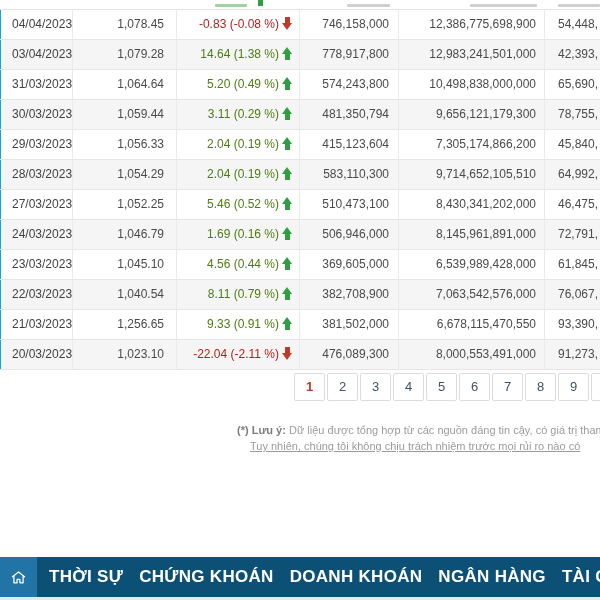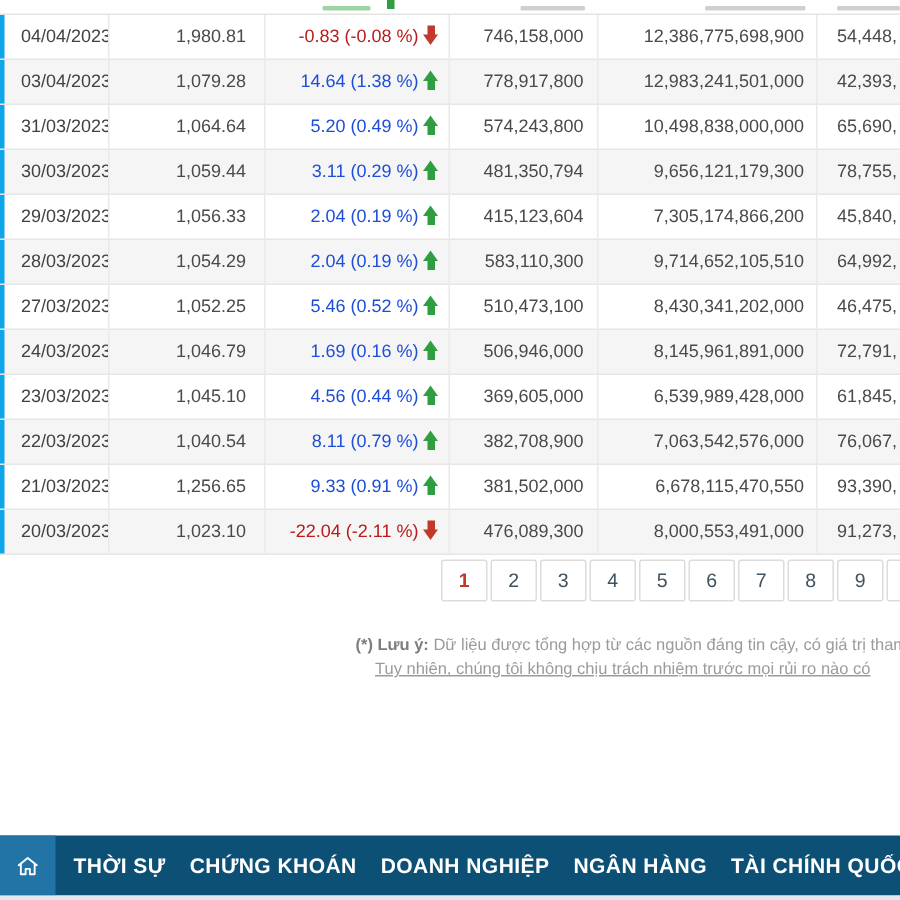--- a/index.html
+++ b/index.html
@@ -18,27 +18,27 @@
   .tr{
     display:flex; height:29px; line-height:29px;
     border-bottom:1px solid #e6e6e6; background:#fff;
     font-size:12px; color:#4a4a4a;
   }
   .tr.alt{background:#f5f5f5;}
   .td{
     box-sizing:border-box; border-right:1px solid #eaeaea;
     white-space:nowrap; overflow:hidden;
   }
-  .td.c1{width:73px; padding-left:11px; text-align:left; border-left:3px solid #0ea5e9; color:#424242;}
+  .td.c1{width:73px; padding-left:11px; text-align:left; border-left:1px solid #0ea5e9; color:#424242;}
   .td.c2{width:104px; padding-right:12px; text-align:right;}
   .td.c3{width:123px; padding-right:6px; text-align:right;}
   .td.c4{width:99px;  padding-right:9px;  text-align:right;}
   .td.c5{width:146px; padding-right:8px; text-align:right;}
   .td.c6{width:155px; padding-left:13px; text-align:left; border-right:none;}
-  .td.pos{color:#1d4ed8;}
+  .td.pos{color:#4d7c0f;}
   .td.neg{color:#b91c1c;}
   
   .arr{position:relative; display:inline-block; width:11px; height:13px; margin-left:3px; vertical-align:-2px;}
   .arr.up::before{content:""; position:absolute; left:0; top:0;
     border-left:5.5px solid transparent; border-right:5.5px solid transparent; border-bottom:7px solid #2e9e41;}
   .arr.up::after{content:""; position:absolute; left:3px; top:6px; width:5px; height:7px; background:#2e9e41;}
   .arr.down::before{content:""; position:absolute; left:0; bottom:0;
     border-left:5.5px solid transparent; border-right:5.5px solid transparent; border-top:7px solid #c0392b;}
   .arr.down::after{content:""; position:absolute; left:3px; top:0; width:5px; height:7px; background:#c0392b;}
   
@@ -57,42 +57,42 @@
   
   .navbar{
     position:absolute; top:557px; left:0; width:600px; height:40px;
     background:#0d5076; display:flex; align-items:center;
   }
   .home-btn{
     width:37px; height:40px; background:#2174a5;
     display:flex; align-items:center; justify-content:center; cursor:pointer; flex:0 0 auto;
   }
   .nav-item{
-    padding:0 8px; font-size:14px; font-weight:bold; color:#ffffff;
+    padding:0 8px; font-size:17px; font-weight:bold; color:#ffffff;
     letter-spacing:0.3px; white-space:nowrap; cursor:pointer; line-height:40px;
   }
   .nav-strip{position:absolute; top:597px; left:0; width:600px; height:3px; background:#e2e9f0;}
 </style>
 </head>
 <body>
 
 <div class="viewport">
 
   <div class="table">
     <div class="partial-top">
       <span class="frag" style="left:215px; top:4px; width:32px; height:3px; background:#9fd3a6;"></span>
       <span class="arr up" style="position:absolute; left:252px; top:-7px;"></span>
       <span class="frag" style="left:347px; top:4px; width:43px; height:3px; background:#cfcfcf;"></span>
       <span class="frag" style="left:470px; top:4px; width:67px; height:3px; background:#cfcfcf;"></span>
       <span class="frag" style="left:558px; top:4px; width:42px; height:3px; background:#cfcfcf;"></span>
     </div>
     <div>
         <div class="tr">
           <div class="td c1">04/04/2023</div>
-          <div class="td c2">1,980.81</div>
+          <div class="td c2">1,078.45</div>
           <div class="td c3 neg"><span>-0.83 (-0.08 %)</span><span class="arr down"></span></div>
           <div class="td c4">746,158,000</div>
           <div class="td c5">12,386,775,698,900</div>
           <div class="td c6">54,448,</div>
         </div>
         <div class="tr alt">
           <div class="td c1">03/04/2023</div>
           <div class="td c2">1,079.28</div>
           <div class="td c3 pos"><span>14.64 (1.38 %)</span><span class="arr up"></span></div>
           <div class="td c4">778,917,800</div>
@@ -208,20 +208,20 @@
       <span style="display:inline-flex;">
         <svg width="17" height="17" viewBox="0 0 24 24" fill="none" stroke="#ffffff" stroke-width="1.8" stroke-linejoin="round" stroke-linecap="round">
           <path d="M3.5 11 L12 4.2 L20.5 11"></path>
           <path d="M5.5 10 V19.5 H10 V14.5 H14 V19.5 H18.5 V10"></path>
         </svg>
       </span>
     </div>
     <div style="display:flex; margin-left:4px;">
         <div class="nav-item">THỜI SỰ</div>
         <div class="nav-item">CHỨNG KHOÁN</div>
-        <div class="nav-item">DOANH NGHIỆP</div>
+        <div class="nav-item">DOANH KHOÁN</div>
         <div class="nav-item">NGÂN HÀNG</div>
         <div class="nav-item">TÀI CHÍNH QUỐC TẾ</div>
       </div>
   </div>
   <div class="nav-strip"></div>
 
 </div>
 
 </body></html>

